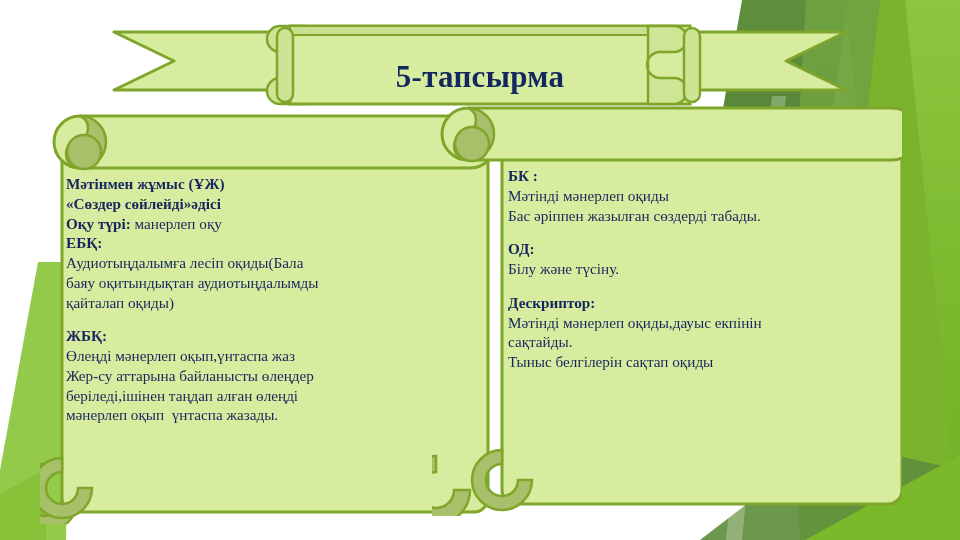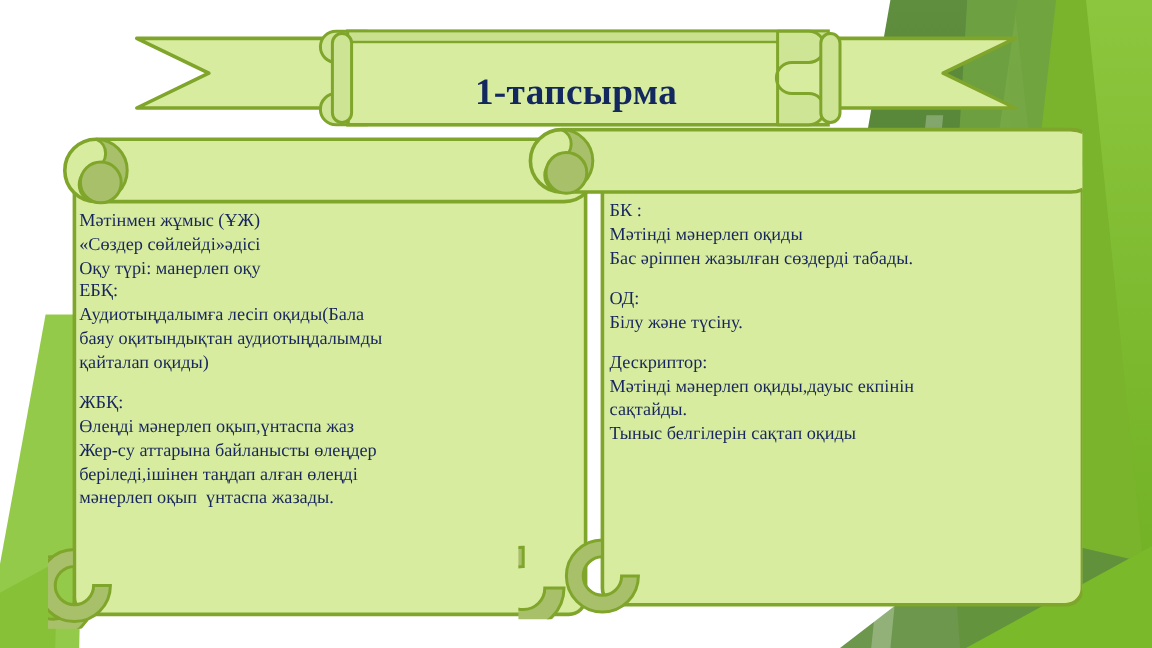--- a/index.html
+++ b/index.html
@@ -34,21 +34,21 @@
   .panel{position:absolute;}
   .panel-svg{position:absolute;left:0;top:0;}
   .panel-body{
     position:absolute;
     color:#17265c;
     font-family:"Liberation Serif", serif;
     font-size:15.2px;
     line-height:1.30;
     white-space:pre-wrap;
   }
-  .panel-body .b{font-weight:normal;}
+  .panel-body .b{font-weight:bold;}
   .panel-body p{margin:0;}
   .panel-body .spacer{height:14px;}
 
   #panel-left{left:40px;top:112px;width:470px;height:412px;}
   #panel-left .panel-body{left:26px;top:62px;width:392px;}
 
   #panel-right{left:432px;top:104px;width:470px;height:412px;}
   #panel-right .panel-body{left:76px;top:62px;width:372px;}
 </style>
 </head>
@@ -100,21 +100,21 @@
 
       <rect x="178" y="12" width="400" height="78" fill="#d8eca0" stroke="#7fa52b" stroke-width="3"></rect>
 
       <rect x="178" y="12" width="400" height="9" fill="#c9e18e" stroke="#7fa52b" stroke-width="2"></rect>
 
       <path d="M562,12 h-26 v78 h26 a13,13 0 0 0 0,-26 h-14 a13,13 0 0 1 0,-26 h14 a13,13 0 0 0 0,-26 z" fill="#cfe596" stroke="#7fa52b" stroke-width="2.5" stroke-linejoin="round"></path>
 
       <rect x="165" y="14" width="16" height="74" rx="8" fill="#cde494" stroke="#7fa52b" stroke-width="2.5"></rect>
       <rect x="572" y="14" width="16" height="74" rx="8" fill="#cde494" stroke="#7fa52b" stroke-width="2.5"></rect>
     </svg>
-    <div class="ribbon-title">1-тапсырма</div>
+    <div class="ribbon-title">5-тапсырма</div>
   </div>
 
   <div class="panel" id="panel-left">
     <svg class="panel-svg" viewBox="0 0 470 412" width="470" height="412" preserveAspectRatio="none">
 
       <path d="M4,352 a34,34 0 1 0 34,34 h-16 a18,18 0 1 1 -18,-18 z" fill="#a8c06a" stroke="#7fa52b" stroke-width="2.5"></path>
 
       <rect x="22" y="22" width="426" height="378" rx="14" fill="#d8eca0" stroke="#7fa52b" stroke-width="3"></rect>
 
       <path d="M40,4 h390 a26,26 0 0 1 0,52 h-390 a26,26 0 0 1 0,-52 z" fill="#d8eca0" stroke="#7fa52b" stroke-width="3"></path>

